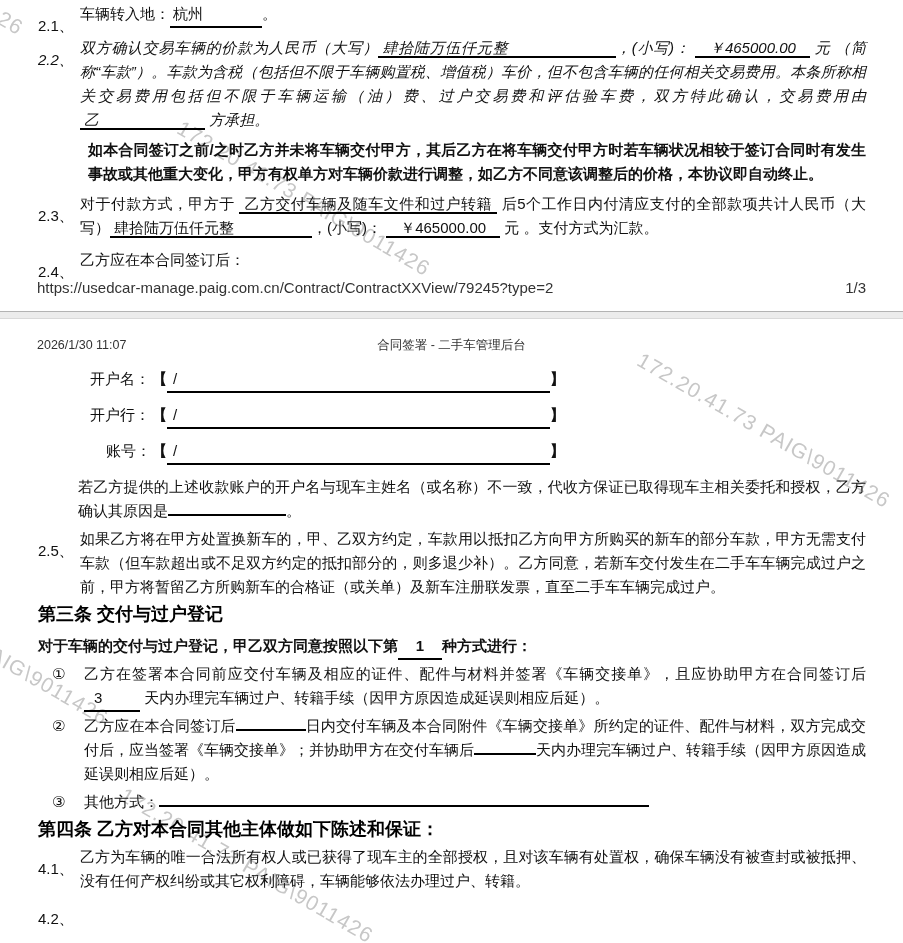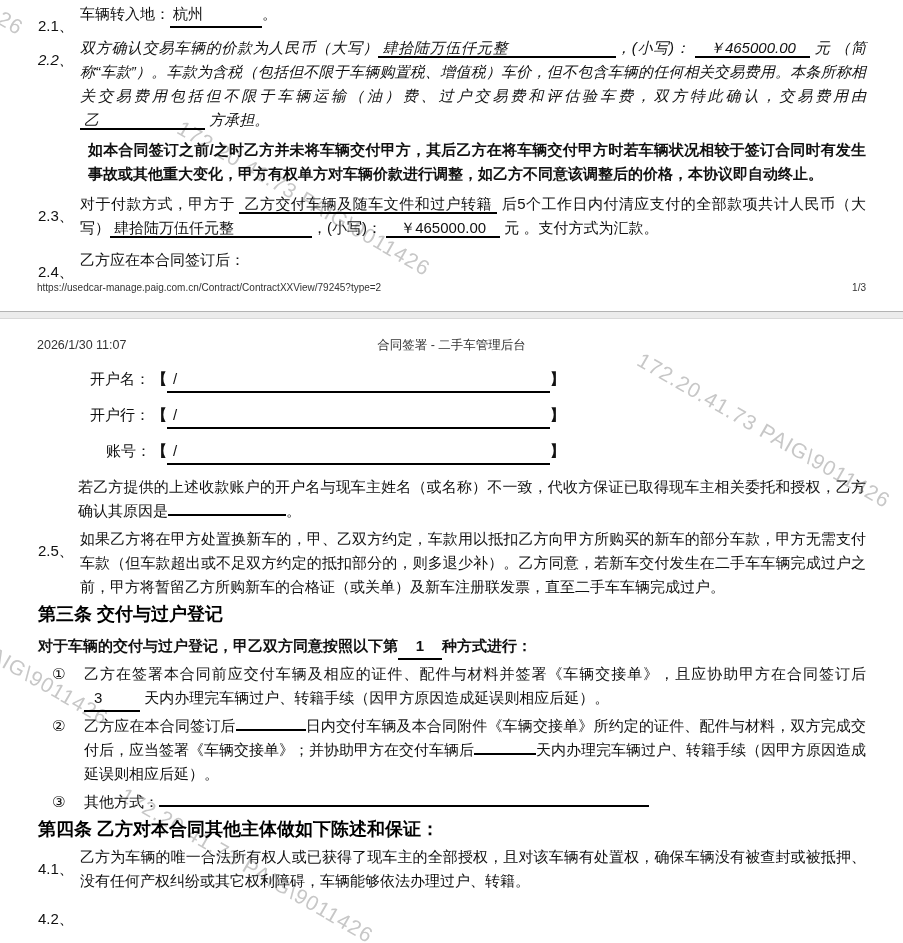--- a/index.html
+++ b/index.html
@@ -41,21 +41,21 @@
 
   
   .c21 { margin-top:2px; }
   .c22 { margin-top:8px;font-style:italic; }
   .p-bold { margin-top:6px; padding-left:88px; padding-right:37px; font-size:15px; line-height:24px;
             font-weight:bold; text-align:justify; }
   .c23 { margin-top:6px; }
   .c24 { margin-top:8px; }
 
   .pfoot { margin-top:8px; padding:0 37px; display:flex; justify-content:space-between;
-           font-size:10px; color:#333; line-height:16px; }
+           font-size:15px; color:#333; line-height:16px; }
 
   
   .phead { margin-top:18px; padding:0 37px; position:relative; font-size:12.5px; color:#333; line-height:17px; }
   .phead .ptitle { position:absolute; left:0; right:0; text-align:center; top:0; }
 
   .acct-group { margin-top:13px;padding-left:8px; }
   .acct { padding-left:82px; font-size:15px; line-height:24px; margin-bottom:10px; }
   .acct .lbl { display:inline-block; min-width:62px; }
   .acct .lbl-num { display:inline-block; min-width:62px; text-align:right; padding-right:1px; }
   .acct .aline { display:inline-block; width:383px; border-bottom:2px solid #000; padding-left:6px; }

